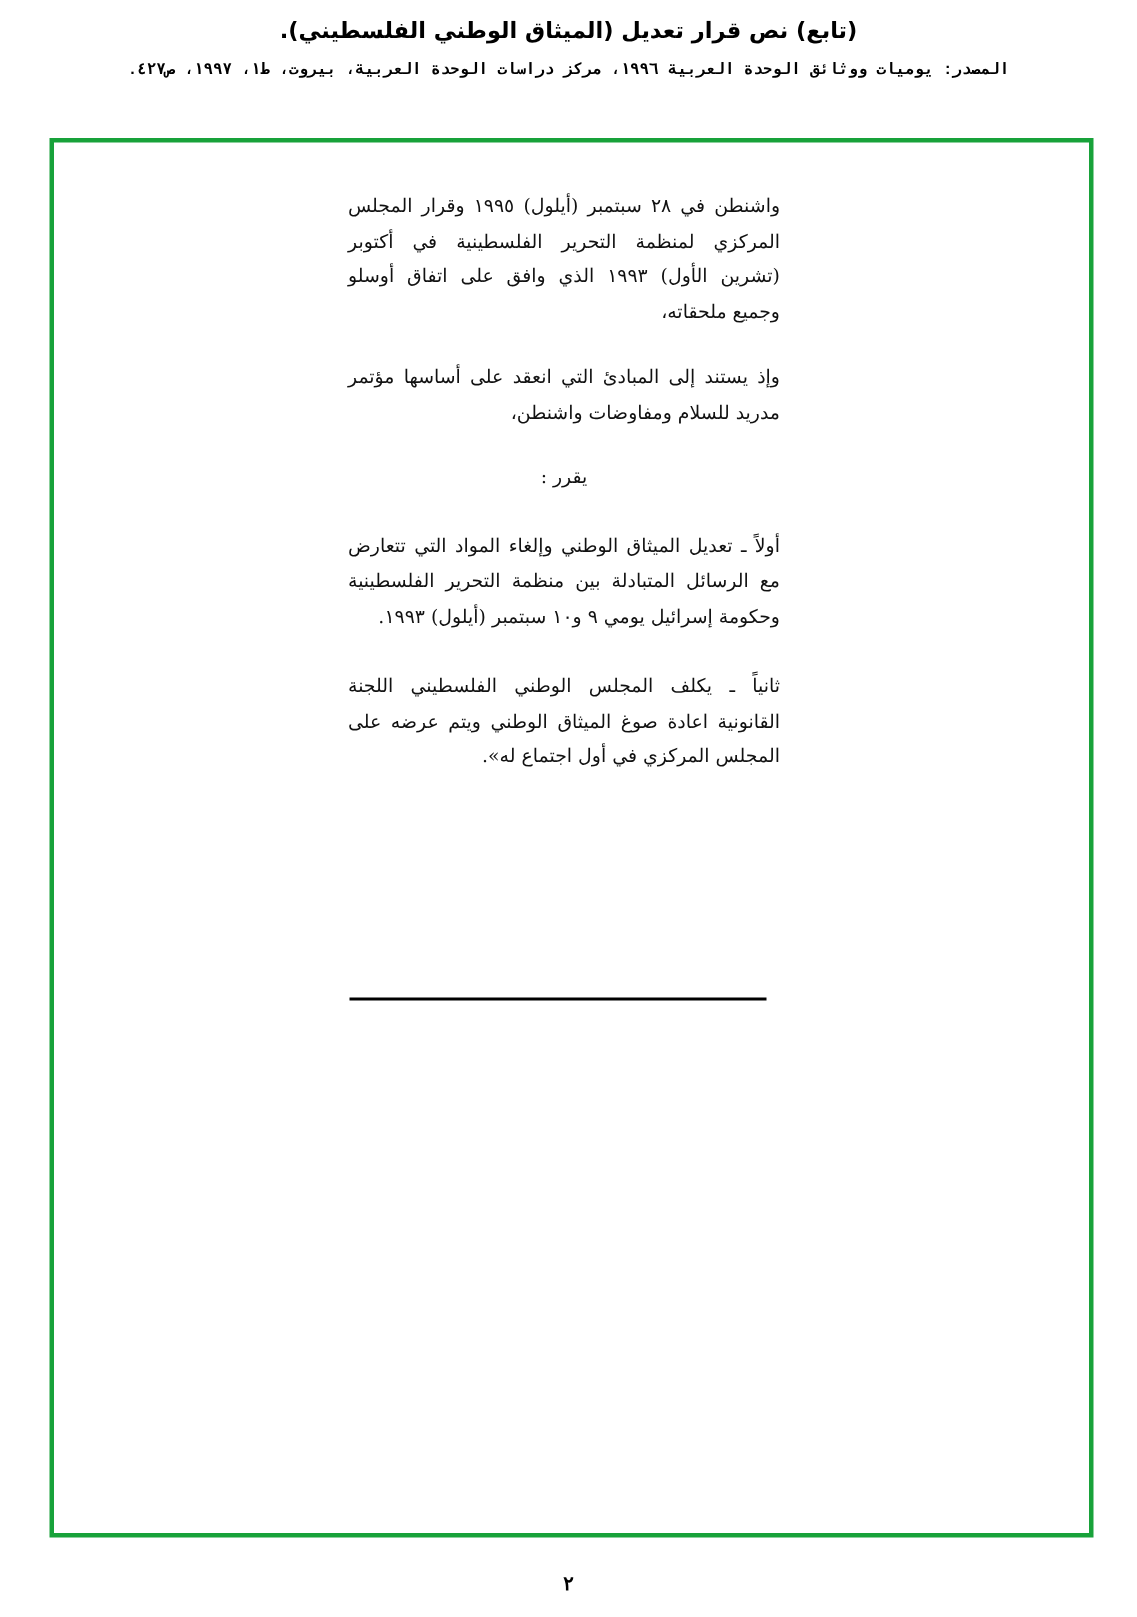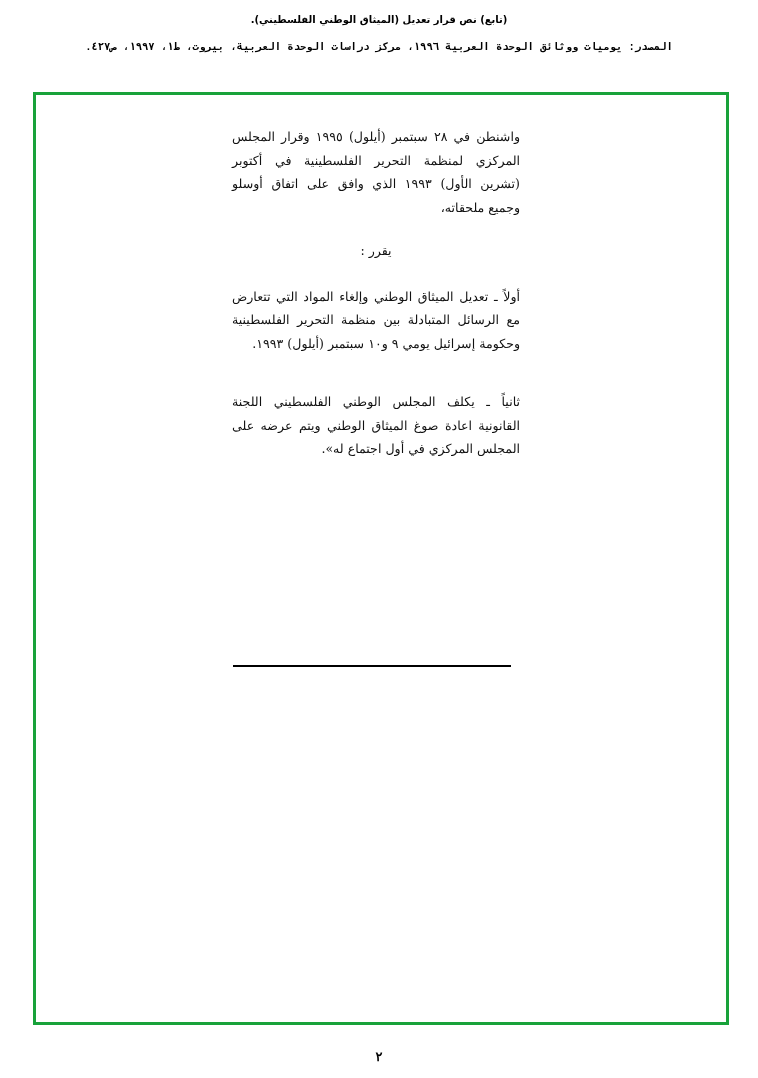--- a/index.html
+++ b/index.html
@@ -27,21 +27,21 @@
   .header {
     position: absolute;
     top: 10px;
     left: 0;
     width: 758px;
     text-align: center;
   }
   .doc-title {
     font-family: "DejaVu Sans", sans-serif;
     font-weight: bold;
-    font-size: 10px;
+    font-size: 15px;
     line-height: 20px;
     color: #000000;
     direction: rtl;
     letter-spacing: 0px;
   }
   .doc-source {
     margin-top: 9px;
     font-family: Liberation Mono, monospace;
     font-weight: bold;
     font-size: 10.5px;
@@ -79,21 +79,21 @@
     margin: 0 0 20px 0;
     color: #111111;
     letter-spacing: 0.2px;
   }
   .para.decides {
     text-align: left;
     text-align-last: center;
     margin-bottom: 22px;
   }
   .para.tight {
-    margin-bottom: 35px;
+    margin-bottom: 23px;
   }
 
   
   .rule {
     position: absolute;
     top: 570px;
     right: 215px;
     width: 278px;
     height: 2px;
     background: #000000;
@@ -119,20 +119,21 @@
 
   <div class="header">
     <div class="doc-title">(تابع) نص قرار تعديل (الميثاق الوطني الفلسطيني).</div>
     <div class="doc-source">المصدر: يوميات ووثائق الوحدة العربية ١٩٩٦، مركز دراسات الوحدة العربية، بيروت، ط١، ١٩٩٧، ص٤٢٧.</div>
   </div>
 
   <div class="frame">
 
     <div class="content">
       <p class="para">واشنطن في ٢٨ سبتمبر (أيلول) ١٩٩٥ وقرار المجلس المركزي لمنظمة التحرير الفلسطينية في أكتوبر (تشرين الأول) ١٩٩٣ الذي وافق على اتفاق أوسلو وجميع ملحقاته،</p>
+      <p class="para">وإذ يستند إلى المبادئ التي انعقد على أساسها مؤتمر مدريد للسلام ومفاوضات واشنطن،</p>
       <p class="para decides">يقرر :</p>
       <p class="para tight">أولاً ـ تعديل الميثاق الوطني وإلغاء المواد التي تتعارض مع الرسائل المتبادلة بين منظمة التحرير الفلسطينية وحكومة إسرائيل يومي ٩ و١٠ سبتمبر (أيلول) ١٩٩٣.</p>
       <p class="para">ثانياً ـ يكلف المجلس الوطني الفلسطيني اللجنة القانونية اعادة صوغ الميثاق الوطني ويتم عرضه على المجلس المركزي في أول اجتماع له».</p>
     </div>
 
     <div class="rule"></div>
 
   </div>
 
   <div class="page-number">٢</div>

